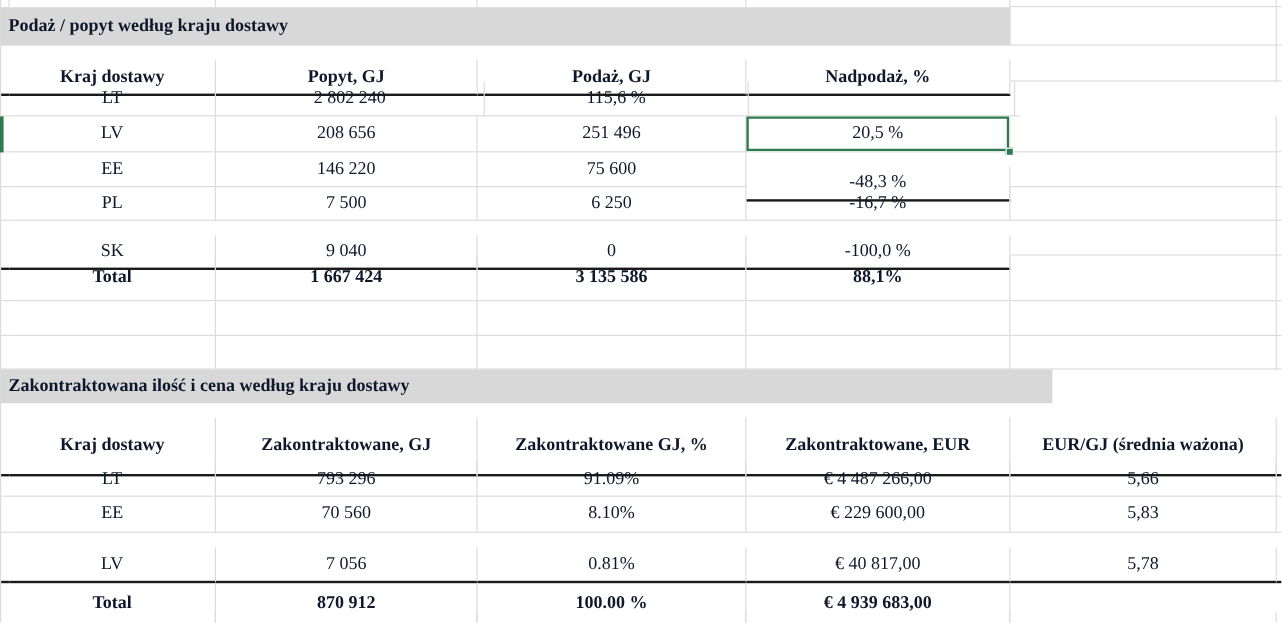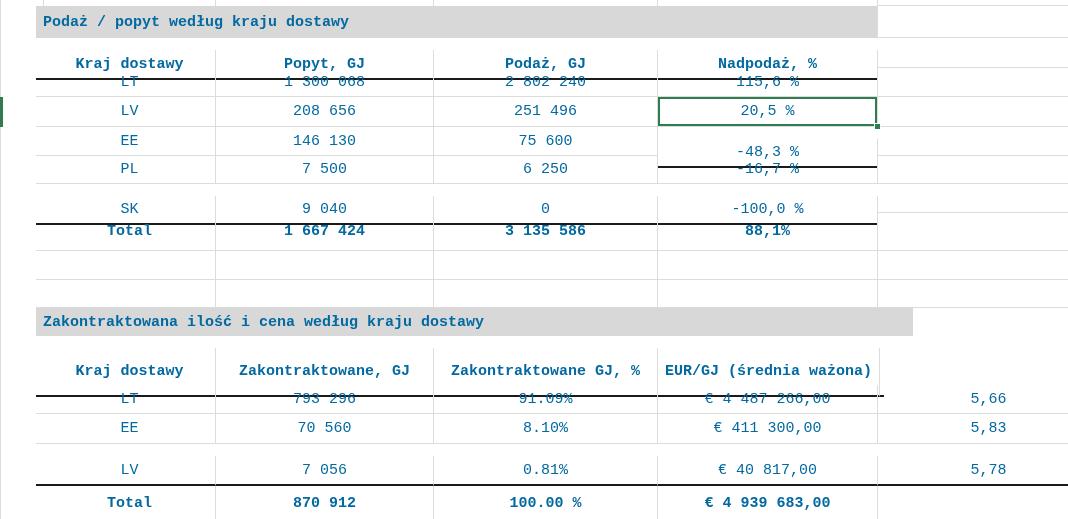--- a/index.html
+++ b/index.html
@@ -7,24 +7,23 @@
     --band:#d8d8d8;
     --dark:#1a1a1a;
     --green:#2f7d4f;
   }
   *{margin:0;padding:0;box-sizing:border-box;}
   body{background:#fff;}
   .sheet{
     position:relative;
     width:1068px;height:519px;
     background:#fff;
-    font-family:Liberation Mono, monospace;
-    font-size:15px;color:#0369a1;
+    font-family:Liberation Serif, serif;
+    font-size:15px;color:#0f172a;
     overflow:hidden;
-    padding-left:36px;
   }
   .row{display:flex;width:1068px;}
   .h6{height:6px}.h32{height:32px}.h30{height:30px}.h29{height:29px}
   .h28{height:28px}.h38{height:38px}.h49{height:49px}.h36{height:36px}.h9{height:9px}
   .cell{
     display:flex;align-items:center;justify-content:center;
     height:100%;
     border-right:1px solid var(--grid);
     border-bottom:1px solid var(--grid);
     white-space:nowrap;overflow:visible;
@@ -89,21 +88,20 @@
     <div class="cell c2 b bd">Popyt, GJ</div>
     <div class="cell c3 b bd">Podaż, GJ</div>
     <div class="cell c4 b bd">Nadpodaż, %</div>
     <div class="cell c5"></div>
     <div class="cell c6"></div>
   </div>
 
   <div class="row h29">
     <div class="cell c0"></div>
     <div class="cell c1">LT</div>
-    <div class="cell c2">1 300 068</div>
     <div class="cell c3">2 802 240</div>
     <div class="cell c4">115,6 %</div>
     <div class="cell c5"></div>
     <div class="cell c6"></div>
   </div>
 
   <div class="row h30">
     <div class="cell c0"></div>
     <div class="cell c1">LV</div>
     <div class="cell c2">208 656</div>
@@ -112,21 +110,21 @@
       <span>20,5 %</span>
       <span class="fill-handle"></span>
     </div>
     <div class="cell c5"></div>
     <div class="cell c6"></div>
   </div>
 
   <div class="row h29">
     <div class="cell c0"></div>
     <div class="cell c1">EE</div>
-    <div class="cell c2">146 130</div>
+    <div class="cell c2">146 220</div>
     <div class="cell c3">75 600</div>
     <div class="cell c4 bd">-48,3 %</div>
     <div class="cell c5"></div>
     <div class="cell c6"></div>
   </div>
 
   <div class="row h28">
     <div class="cell c0"></div>
     <div class="cell c1">PL</div>
     <div class="cell c2">7 500</div>
@@ -178,40 +176,41 @@
 
   <div class="row h28">
     <div class="cell m1068 gray left b nbb">Zakontraktowana ilość i cena według kraju dostawy</div>
   </div>
 
   <div class="row h49">
     <div class="cell c0 bd"></div>
     <div class="cell c1 b bd">Kraj dostawy</div>
     <div class="cell c2 b bd">Zakontraktowane, GJ</div>
     <div class="cell c3 b bd">Zakontraktowane GJ, %</div>
+    <div class="cell c4 b bd">Zakontraktowane, EUR</div>
     <div class="cell c5 b bd">EUR/GJ (średnia ważona)</div>
     <div class="cell c6 bd"></div>
   </div>
 
   <div class="row h29">
     <div class="cell c0"></div>
     <div class="cell c1">LT</div>
     <div class="cell c2">793 296</div>
     <div class="cell c3">91.09%</div>
     <div class="cell c4">€ 4 487 266,00</div>
     <div class="cell c5">5,66</div>
     <div class="cell c6"></div>
   </div>
 
   <div class="row h30">
     <div class="cell c0"></div>
     <div class="cell c1">EE</div>
     <div class="cell c2">70 560</div>
     <div class="cell c3">8.10%</div>
-    <div class="cell c4">€ 411 300,00</div>
+    <div class="cell c4">€ 229 600,00</div>
     <div class="cell c5">5,83</div>
     <div class="cell c6"></div>
   </div>
 
   <div class="row h30">
     <div class="cell c0 bd"></div>
     <div class="cell c1 bd">LV</div>
     <div class="cell c2 bd">7 056</div>
     <div class="cell c3 bd">0.81%</div>
     <div class="cell c4 bd">€ 40 817,00</div>

